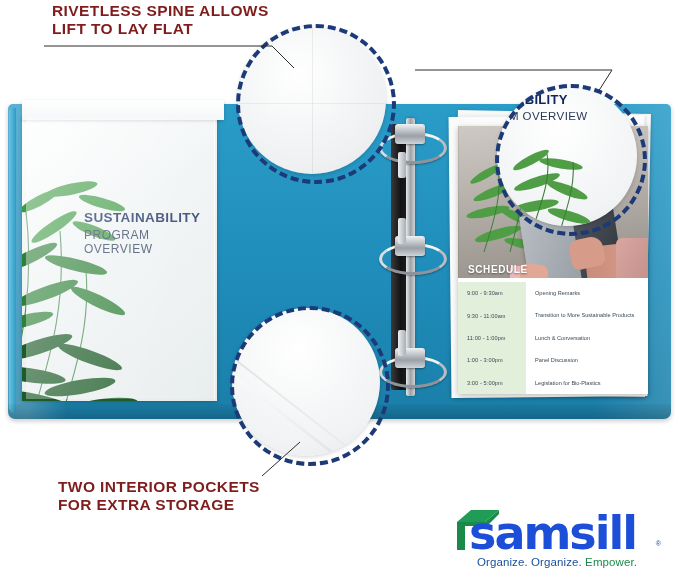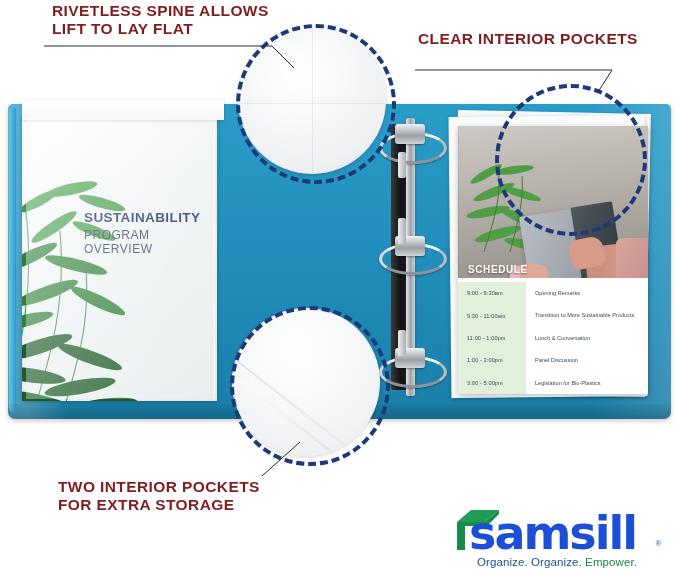--- a/index.html
+++ b/index.html
@@ -300,35 +300,52 @@
     <div class="fold-h"></div>
   </div>
   <div class="mag-ring" id="mag1-ring"></div>
 
   <div class="mag" id="mag2">
     <div class="fold-d"></div>
     <div class="fold-d2"></div>
   </div>
   <div class="mag-ring" id="mag2-ring"></div>
 
+  <div class="mag" id="mag3">
+    <div class="mtitle">ABILITY</div>
+    <div class="msub">M OVERVIEW</div>
+    <svg class="mbamboo" viewBox="0 0 96 80">
+      <g fill="#4f9e46">
+        <ellipse cx="24" cy="12" rx="20" ry="4.5" transform="rotate(-28 24 12)"></ellipse>
+        <ellipse cx="54" cy="16" rx="22" ry="4.5" transform="rotate(10 54 16)"></ellipse>
+        <ellipse cx="30" cy="34" rx="24" ry="5" transform="rotate(-18 30 34)"></ellipse>
+        <ellipse cx="60" cy="42" rx="22" ry="5" transform="rotate(22 60 42)"></ellipse>
+        <ellipse cx="28" cy="58" rx="24" ry="5" transform="rotate(-10 28 58)"></ellipse>
+        <ellipse cx="62" cy="68" rx="22" ry="5" transform="rotate(16 62 68)"></ellipse>
+      </g>
+      <g stroke="#3b7d36" stroke-width="1.1" fill="none">
+        <path d="M26 80 C36 50 44 28 40 6"></path>
+        <path d="M54 80 C62 54 68 34 66 14"></path>
+      </g>
+    </svg>
+  </div>
   <div class="mag-ring" id="mag3-ring"></div>
 
   <svg class="leader" style="left:0;top:0;width:679px;height:576px;">
     <path d="M44 46 L272 46 L294 68" stroke="#2a2a2a" stroke-width="1" fill="none"></path>
     <path d="M415 70 L612 70 L598 92" stroke="#2a2a2a" stroke-width="1" fill="none"></path>
     <path d="M262 476 L300 442" stroke="#2a2a2a" stroke-width="1" fill="none"></path>
   </svg>
 
   <div class="callout" id="callout-tl">
     <div>RIVETLESS SPINE ALLOWS</div>
     <div>LIFT TO LAY FLAT</div>
   </div>
 
   <div class="callout" id="callout-tr">
-    <div>CLEAR INTERIOR POCKETS</div>
   </div>
 
   <div class="callout" id="callout-bl">
     <div>TWO INTERIOR POCKETS</div>
     <div>FOR EXTRA STORAGE</div>
   </div>
 
   <div class="logo">
     <svg style="position:absolute;left:0;top:4px;width:46px;height:44px;" viewBox="0 0 46 44">
       <path d="M2 42 L2 14 L30 14 L44 2 L44 6 L32 18 L10 18 L10 42 Z" fill="#1a8a4a"></path>

